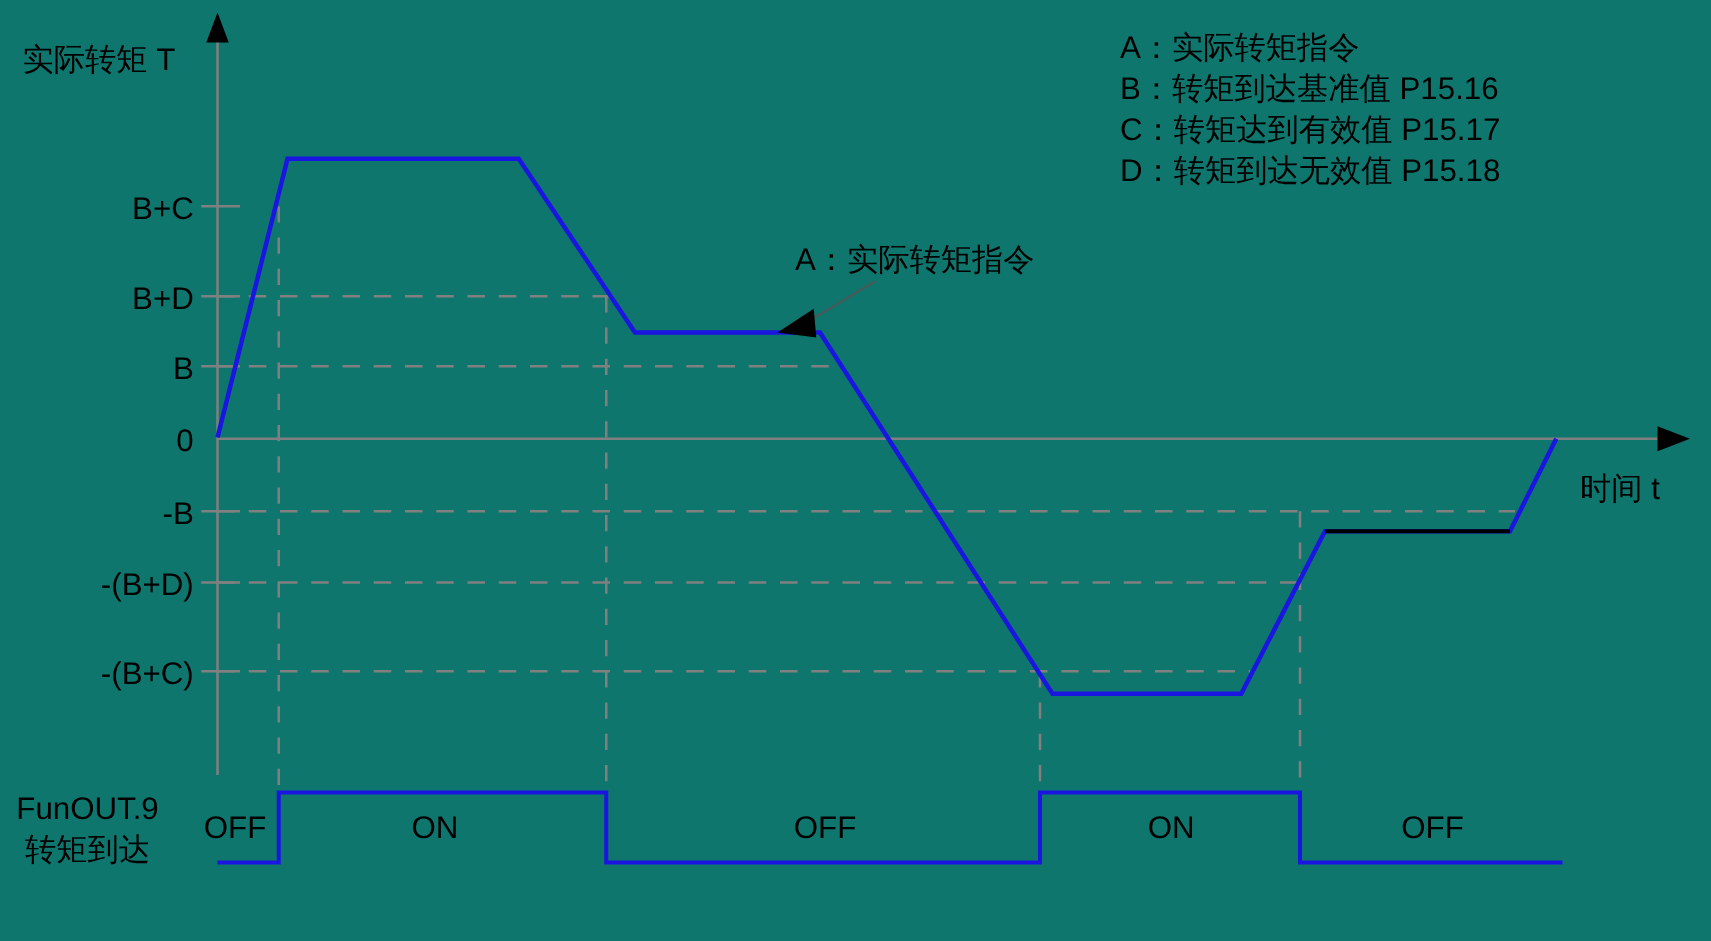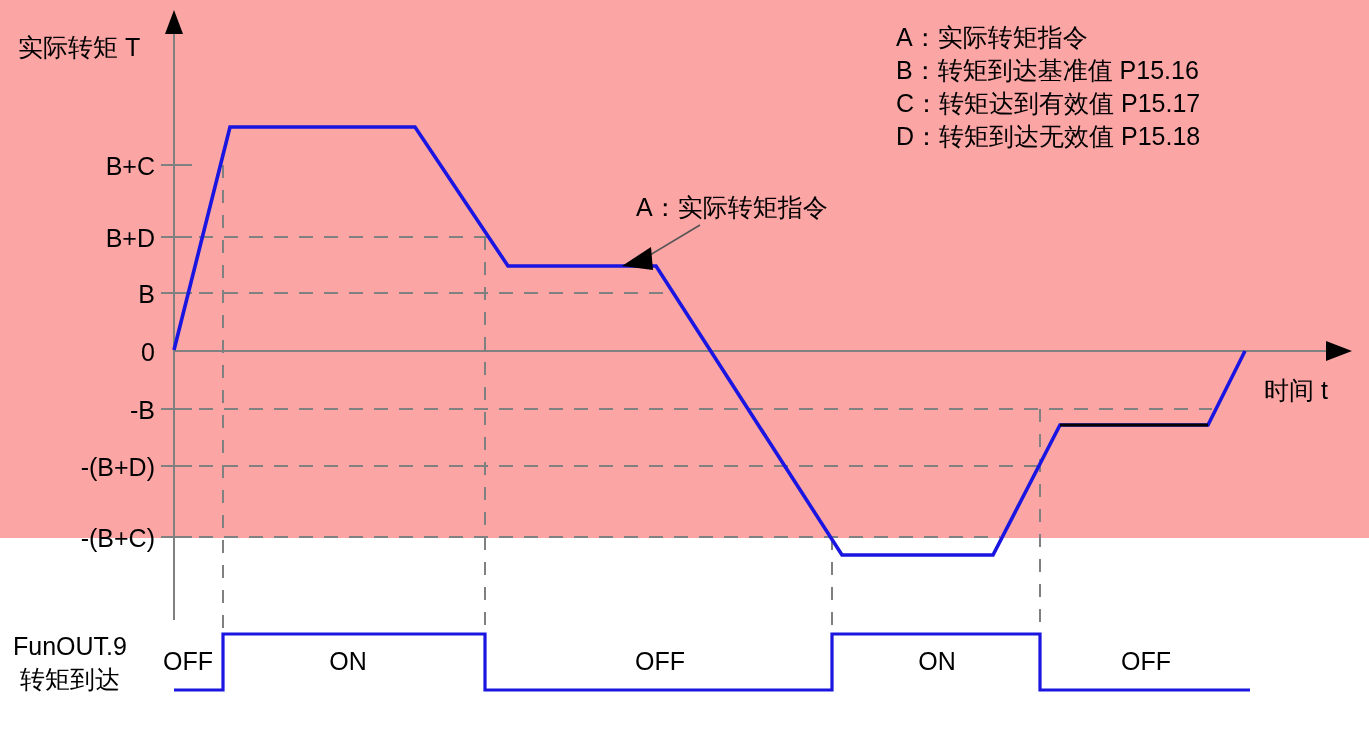--- a/index.html
+++ b/index.html
@@ -9,22 +9,22 @@
   }
   body {
     width: 1369px;
     height: 753px;
     font-family: "Liberation Sans", "DejaVu Sans", sans-serif;
     overflow: hidden;
   }
   #stage {
     position: relative;
     width: 1369px;
-    height: 538px;
-    background: #fca5a5;
+    height: 753px;
+    background: #0f766e;
     text-align: center;
   }
   svg#diagram {
     position: absolute;
     left: 0;
     top: 0;
     width: 1369px;
     height: 753px;
     display: block;
   }

